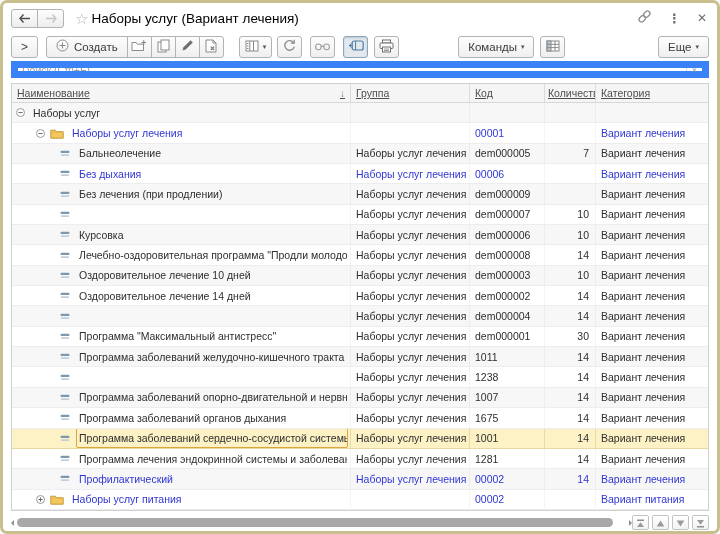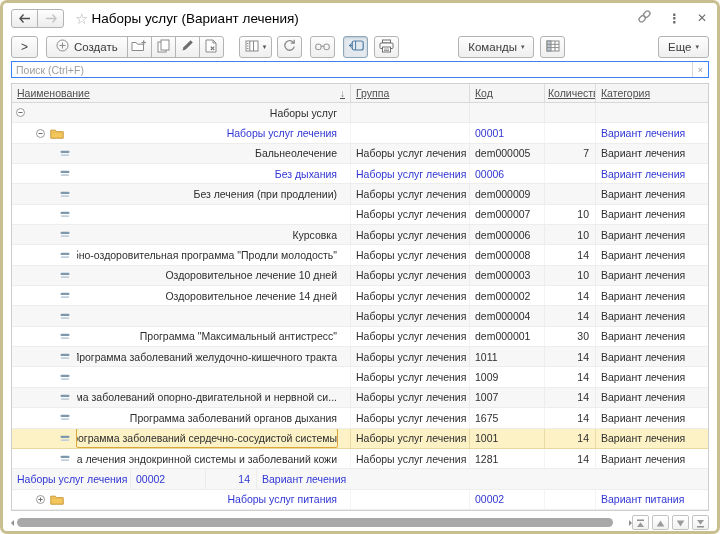--- a/index.html
+++ b/index.html
@@ -31,21 +31,21 @@
   .grp .btn{border-radius:0;margin-left:-1px;}
   .grp .btn:first-child{border-radius:3px 0 0 3px;margin-left:0;}
   .grp .btn:last-child{border-radius:0 3px 3px 0;}
   .btn .cap{margin-left:5px;}
   .arr{font-size:7px;color:#555;margin-left:4px;}
   .pressed{background:#e3e9ee;border-color:#8fa6ba;box-shadow:inset 0 1px 2px rgba(70,100,130,.25);}
   .more{margin-left:auto;}
 
   
   .searchrow{height:21px;flex:0 0 21px;padding:1px 8px 0;}
-  .search-box{position:relative;height:17px;border:1px solid #3b82f6;background:#fff;box-sizing:border-box;}
+  .search-box{position:relative;height:17px;border:7px solid #3b82f6;background:#fff;box-sizing:border-box;}
   .search-box input{position:absolute;inset:0;border:none;outline:none;background:transparent;
        font:10.5px "Liberation Sans","DejaVu Sans",sans-serif;color:#333;padding:0 20px 0 4px;}
   .search-box input::placeholder{color:#9e9e9e;}
   .clearseg{position:absolute;top:0;bottom:0;right:0;width:15px;border-left:1px solid #d6d6d6;
        display:flex;align-items:center;justify-content:center;font-size:9px;color:#999;}
 
   
   .tablewrap{margin:1px 8px 0;border:1px solid #cfcfcf;flex:0 0 auto;box-sizing:border-box;background:#fff;}
   .thead{display:flex;height:18px;background:#f5f5f5;border-bottom:1px solid #d8d8d8;
          font-size:10.5px;color:#4f4f4f;text-decoration:underline;}
@@ -65,21 +65,21 @@
   .c-name{width:339px;}
   .c-group{width:119px;padding-left:5px;}
   .c-code{width:75px;padding-left:5px;}
   .c-qty{width:51px;justify-content:flex-end;padding-right:6px;}
   .c-cat{flex:1;padding-left:5px;border-right:none;}
   .treepad{flex:0 0 auto;height:1px;}
   .exp{flex:0 0 auto;margin-right:5px;display:flex;}
   .fold{flex:0 0 auto;margin-right:5px;display:flex;}
   .itemic{flex:0 0 auto;margin-right:6px;display:flex;}
   .lblwrap{flex:1;height:18px;display:flex;align-items:center;border:1px solid transparent;
-           border-radius:2px;margin-right:12px;overflow:hidden;padding-left:2px;justify-content:flex-end;}
+           border-radius:2px;margin-right:2px;overflow:hidden;padding-left:2px;}
   .trow.selected .lblwrap{border-color:#dca63b;}
 
   
   .footer{flex:0 0 20px;display:flex;align-items:center;padding:2px 8px 0;}
   .harrow{width:0;height:0;border:3.5px solid transparent;}
   .harrow.left{border-right-color:#8f8f8f;border-left:none;margin-right:3px;}
   .harrow.right{border-left-color:#8f8f8f;border-right:none;margin-left:3px;}
   .htrack{width:612px;height:11px;display:flex;align-items:center;}
   .hthumb{width:596px;height:9px;background:#a8a8a8;border-radius:4.5px;}
   .navgrid{margin-left:auto;display:flex;gap:3px;}
@@ -507,21 +507,21 @@
             <div class="td c-name">
               <span class="treepad" style="width: 48px;"></span>
               <span class="itemic">
                 <svg width="10" height="7" viewBox="0 0 10 7">
                   <rect x="0.5" y="0.8" width="9" height="2.3" rx="1.1" fill="#7d97ad"></rect>
                   <rect x="0.8" y="4.2" width="8.4" height="1.8" rx="0.9" fill="#c2cfda"></rect>
                 </svg>
               </span>
             </div>
             <div class="td c-group">Наборы услуг лечения</div>
-            <div class="td c-code">1009</div>
+            <div class="td c-code">1238</div>
             <div class="td c-qty">14</div>
             <div class="td c-cat">Вариант лечения</div>
           </div>
           <div class="trow stripe">
             <div class="td c-name">
               <span class="treepad" style="width: 48px;"></span>
               <span class="itemic">
                 <svg width="10" height="7" viewBox="0 0 10 7">
                   <rect x="0.5" y="0.8" width="9" height="2.3" rx="1.1" fill="#7d97ad"></rect>
                   <rect x="0.8" y="4.2" width="8.4" height="1.8" rx="0.9" fill="#c2cfda"></rect>
@@ -584,20 +584,32 @@
               <span class="lblwrap">
                 <span>Программа лечения эндокринной системы и заболеваний кожи</span>
               </span>
             </div>
             <div class="td c-group">Наборы услуг лечения</div>
             <div class="td c-code">1281</div>
             <div class="td c-qty">14</div>
             <div class="td c-cat">Вариант лечения</div>
           </div>
           <div class="trow stripe predef">
+            <div class="td c-name">
+              <span class="treepad" style="width: 48px;"></span>
+              <span class="itemic">
+                <svg width="10" height="7" viewBox="0 0 10 7">
+                  <rect x="0.5" y="0.8" width="9" height="2.3" rx="1.1" fill="#7d97ad"></rect>
+                  <rect x="0.8" y="4.2" width="8.4" height="1.8" rx="0.9" fill="#c2cfda"></rect>
+                </svg>
+              </span>
+              <span class="lblwrap">
+                <span>Профилактический</span>
+              </span>
+            </div>
             <div class="td c-group">Наборы услуг лечения</div>
             <div class="td c-code">00002</div>
             <div class="td c-qty">14</div>
             <div class="td c-cat">Вариант лечения</div>
           </div>
           <div class="trow predef">
             <div class="td c-name">
               <span class="treepad" style="width: 24px;"></span>
               <span class="exp">
                 <svg width="9" height="9" viewBox="0 0 9 9">

